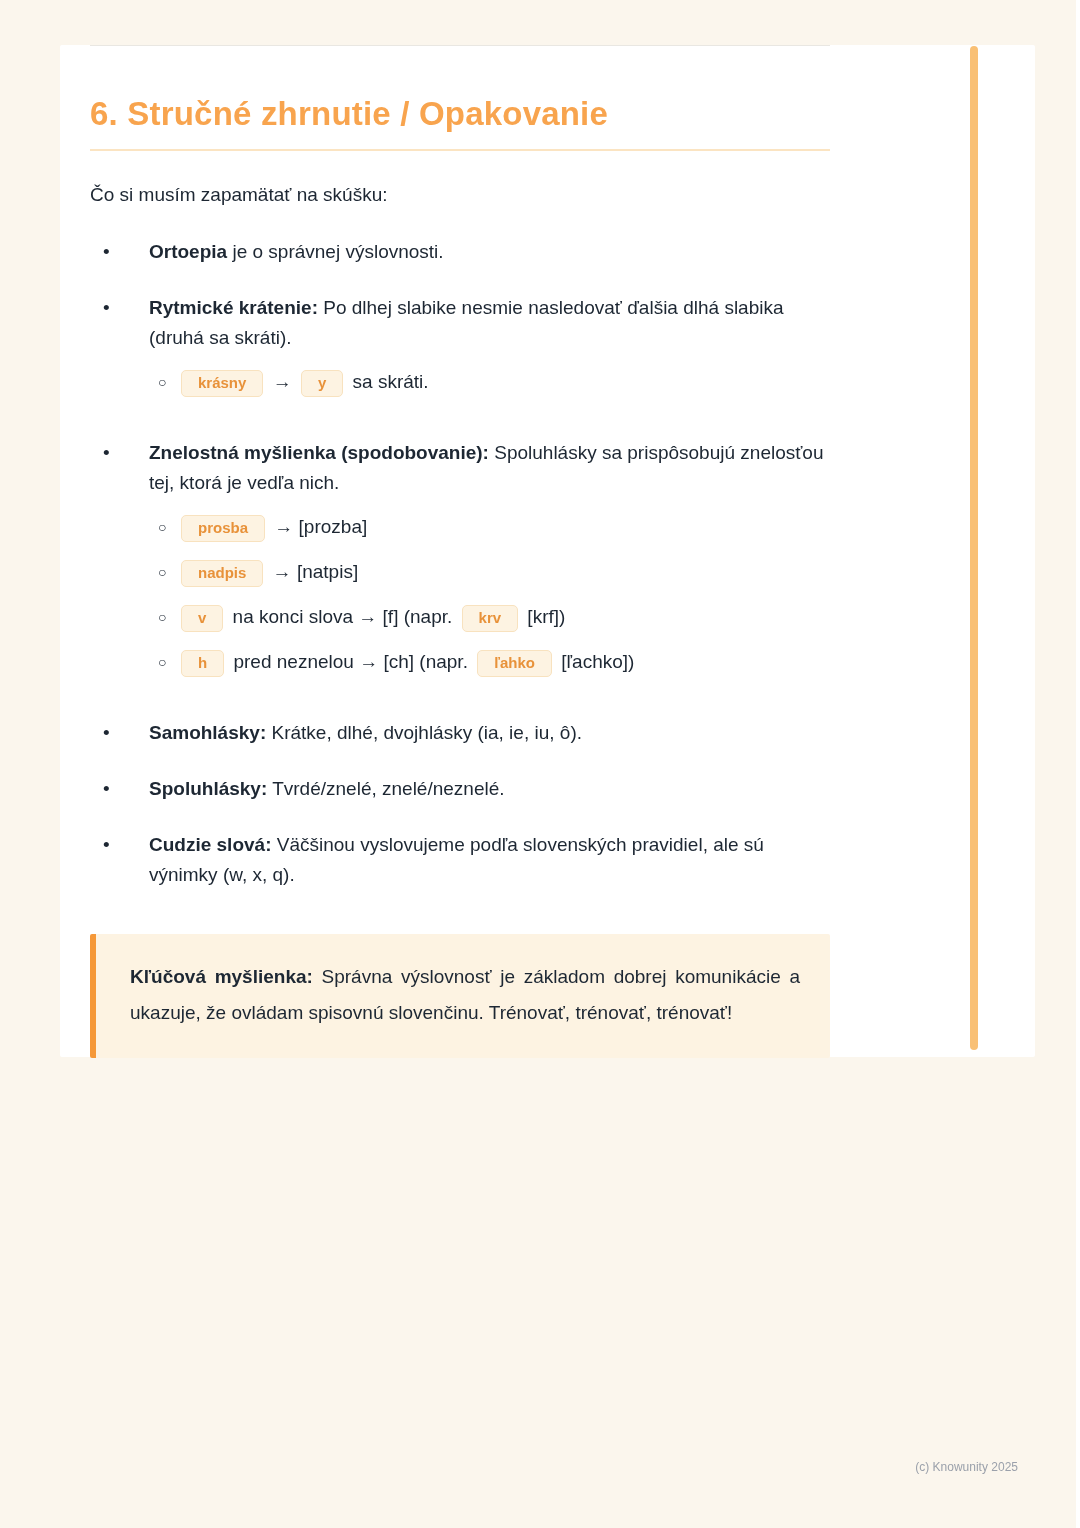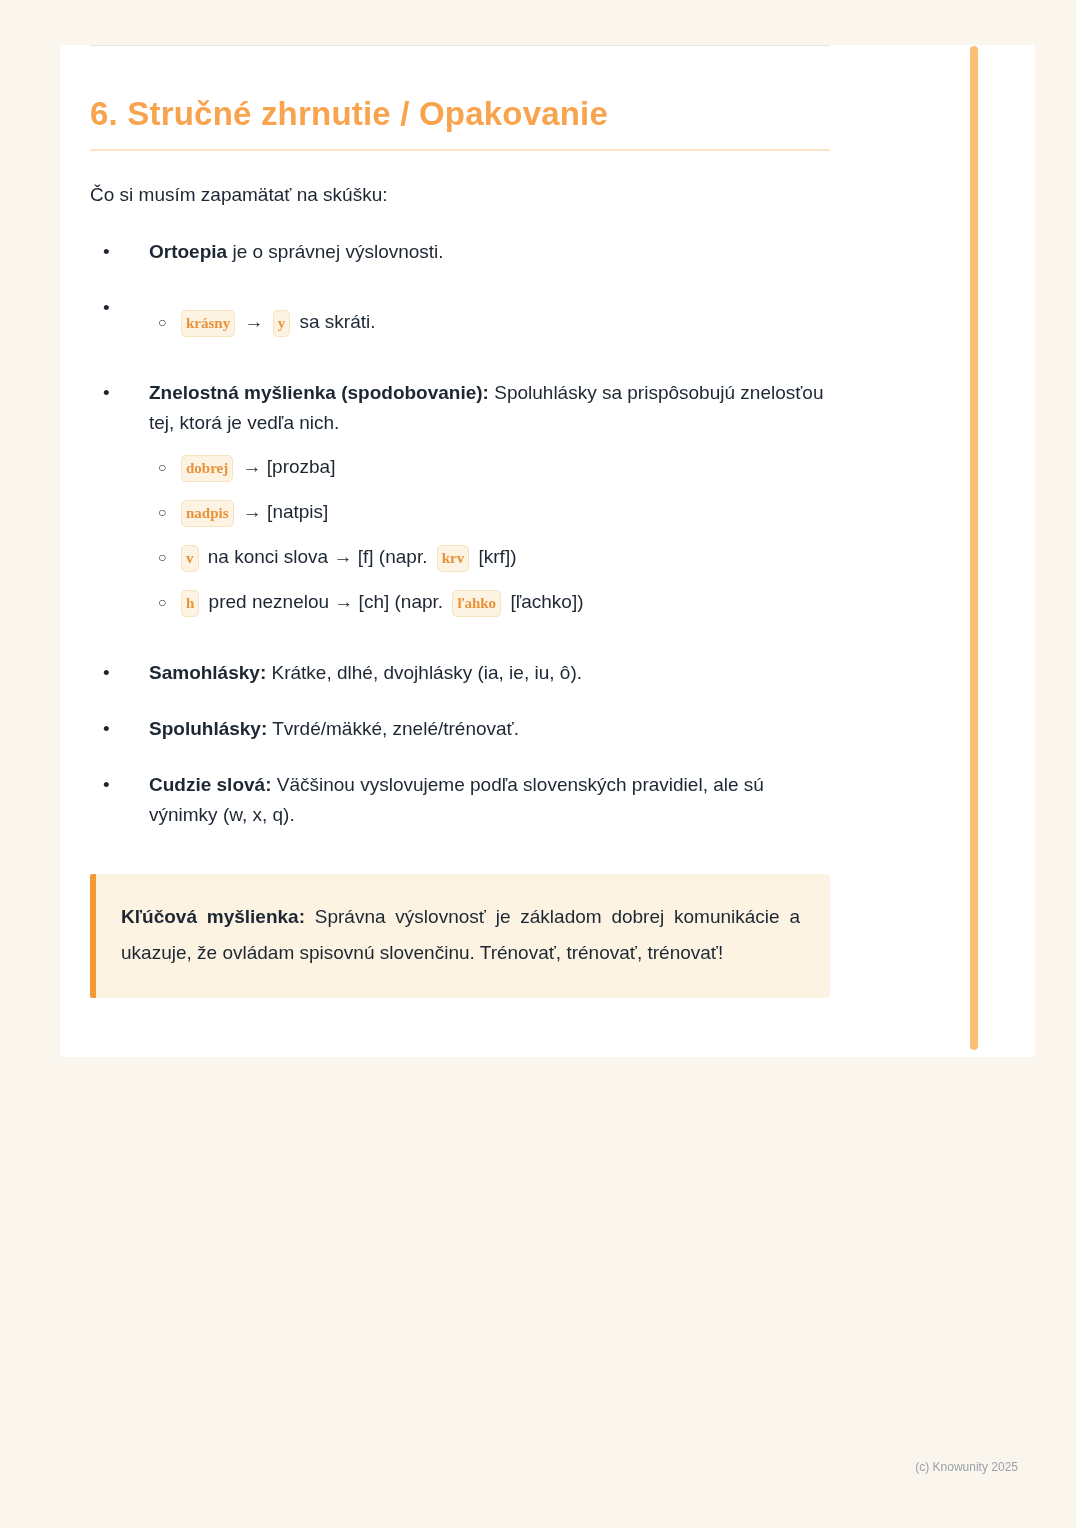--- a/index.html
+++ b/index.html
@@ -62,40 +62,40 @@
   .sub-item { display: flex; margin-bottom: 15px; align-items: flex-start; }
   .submarker {
     flex: 0 0 32px;
     padding-left: 9px;
     font-size: 14px;
     line-height: 30px;
   }
   .sub-text { font-size: 19px; line-height: 30px; flex: 1; min-width: 0; }
   .chip {
     display: inline-block;
-    font-family: Liberation Serif, serif;
+    font-family: Liberation Sans, sans-serif;
     font-size: 15px;
     font-weight: bold;
     color: var(--code-text, #e8923a);
     background: var(--code-bg, #fdf3e2);
     border: 1px solid var(--code-border, #f8e2bf);
     border-radius: 5px;
-    padding: 2px 4px 3px;
+    padding: 2px 16px 3px;
     margin: 0 4px;
     line-height: 20px;
     vertical-align: baseline;
     white-space: nowrap;
   }
   .sub-text .chip:first-child { margin-left: 0; }
   .callout {
     margin-top: 44px;
     background: var(--callout-bg, #fdf3e2);
     border-left: 6px solid var(--callout-border, #f59838);
     border-radius: 2px;
-    padding: 25px 30px 27px 25px;
+    padding: 25px 30px 27px 34px;
     font-size: 19px;
     line-height: 36px;
     text-align: justify;
   }
   .accent-bar {
     position: absolute;
     right: 57px;
     top: 1px;
     width: 8px;
     height: 1004px;
@@ -122,36 +122,37 @@
       <div class="list">
           <div class="bullet-item">
             <span class="marker">•</span>
             <div class="bullet-body">
               <div class="bullet-text"><span class="bold">Ortoepia</span><span class="plain"> je o správnej výslovnosti.</span></div>
             </div>
           </div>
           <div class="bullet-item">
             <span class="marker">•</span>
             <div class="bullet-body">
+              <div class="bullet-text"><span class="bold">Rytmické krátenie:</span><span class="plain"> Po dlhej slabike nesmie nasledovať ďalšia dlhá slabika (druhá sa skráti).</span></div>
               <div class="sublist">
                 <div class="sub-item">
                   <span class="submarker">○</span>
                   <div class="sub-text"><span class="chip">krásny</span><span class="plain"> → </span><span class="chip">y</span><span class="plain"> sa skráti.</span></div>
                 </div>
               </div>
             </div>
           </div>
           <div class="bullet-item">
             <span class="marker">•</span>
             <div class="bullet-body">
               <div class="bullet-text"><span class="bold">Znelostná myšlienka (spodobovanie):</span><span class="plain"> Spoluhlásky sa prispôsobujú znelosťou tej, ktorá je vedľa nich.</span></div>
               <div class="sublist">
                 <div class="sub-item">
                   <span class="submarker">○</span>
-                  <div class="sub-text"><span class="chip">dobrej</span><span class="plain"> → [prozba]</span></div>
+                  <div class="sub-text"><span class="chip">prosba</span><span class="plain"> → [prozba]</span></div>
                 </div>
                 <div class="sub-item">
                   <span class="submarker">○</span>
                   <div class="sub-text"><span class="chip">nadpis</span><span class="plain"> → [natpis]</span></div>
                 </div>
                 <div class="sub-item">
                   <span class="submarker">○</span>
                   <div class="sub-text"><span class="chip">v</span><span class="plain"> na konci slova → [f] (napr. </span><span class="chip">krv</span><span class="plain"> [krf])</span></div>
                 </div>
                 <div class="sub-item">
@@ -163,21 +164,21 @@
           </div>
           <div class="bullet-item">
             <span class="marker">•</span>
             <div class="bullet-body">
               <div class="bullet-text"><span class="bold">Samohlásky:</span><span class="plain"> Krátke, dlhé, dvojhlásky (ia, ie, iu, ô).</span></div>
             </div>
           </div>
           <div class="bullet-item">
             <span class="marker">•</span>
             <div class="bullet-body">
-              <div class="bullet-text"><span class="bold">Spoluhlásky:</span><span class="plain"> Tvrdé/mäkké, znelé/trénovať.</span></div>
+              <div class="bullet-text"><span class="bold">Spoluhlásky:</span><span class="plain"> Tvrdé/znelé, znelé/neznelé.</span></div>
             </div>
           </div>
           <div class="bullet-item">
             <span class="marker">•</span>
             <div class="bullet-body">
               <div class="bullet-text"><span class="bold">Cudzie slová:</span><span class="plain"> Väčšinou vyslovujeme podľa slovenských pravidiel, ale sú výnimky (w, x, q).</span></div>
             </div>
           </div>
         </div>
       <div class="callout"><span class="bold">Kľúčová myšlienka:</span><span> Správna výslovnosť je základom dobrej komunikácie a ukazuje, že ovládam spisovnú slovenčinu. Trénovať, trénovať, trénovať!</span></div>

